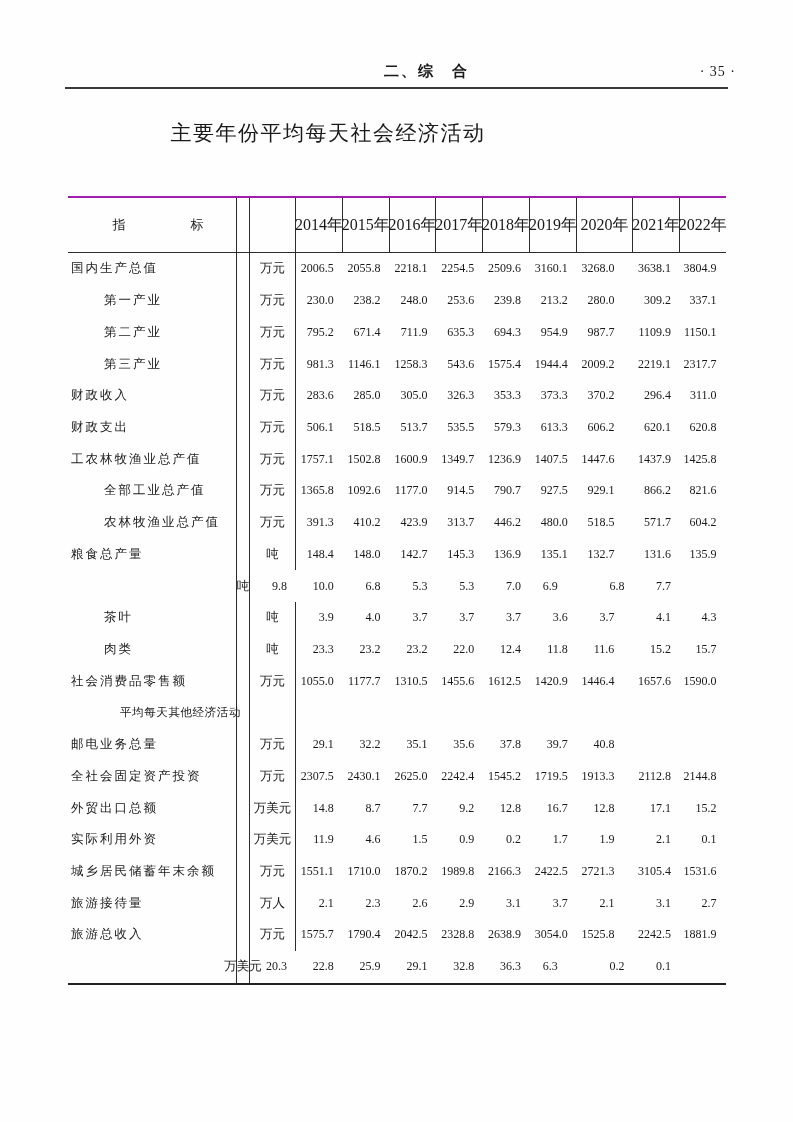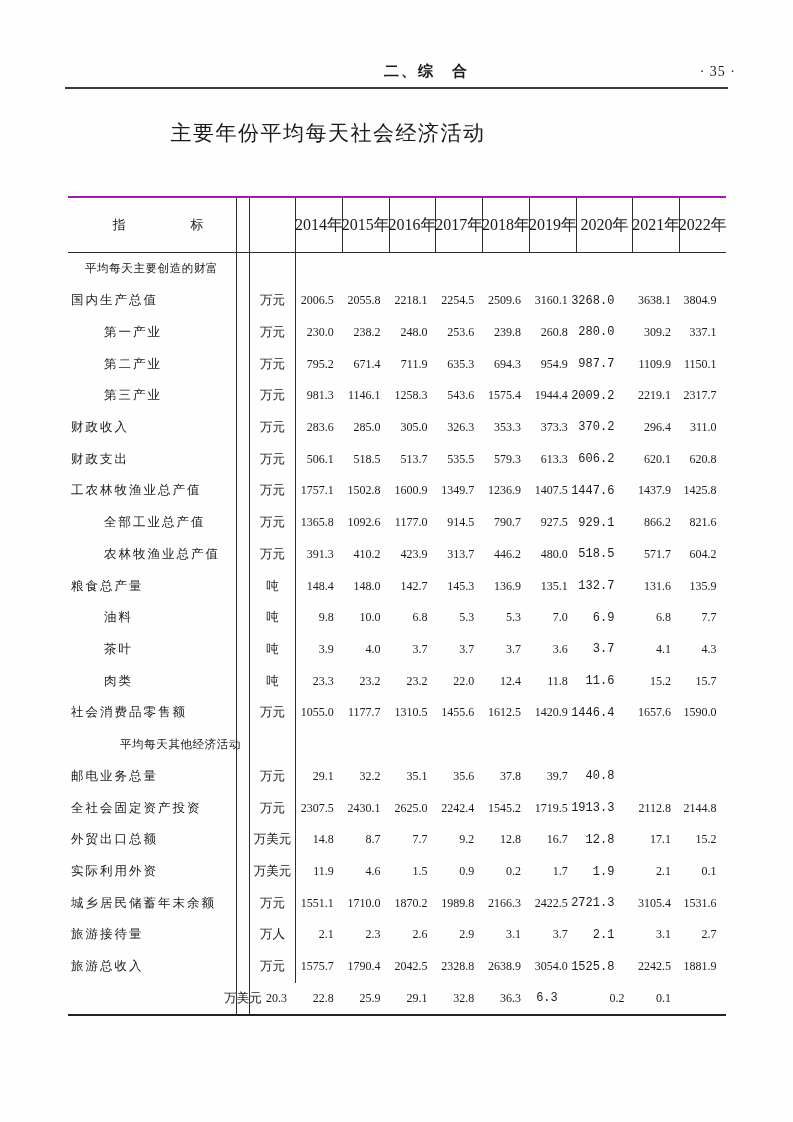--- a/index.html
+++ b/index.html
@@ -63,21 +63,21 @@
   .trow.section .label-cell{font-size:11.5px;letter-spacing:0.6px;}
   .unit-cell{
     display:flex;align-items:center;justify-content:center;
     font-size:12.5px;white-space:nowrap;
   }
   .val-cell{
     display:flex;align-items:center;justify-content:flex-end;
     padding-right:9px;font-size:12px;white-space:nowrap;
     font-variant-numeric:tabular-nums;
   }
-  .val-cell.wide{padding-right:19px;font-family:Liberation Mono, monospace;}
+  .val-cell.wide{padding-right:19px;}
 </style>
 </head>
 <body>
 
 <div class="page">
 
   <span class="rh-title">二、综　合</span>
   <span class="rh-page">· 35 ·</span>
   <div class="rh-rule"></div>
 
@@ -94,34 +94,20 @@
         <div class="cell year-h vline">2016年</div>
         <div class="cell year-h vline">2017年</div>
         <div class="cell year-h vline">2018年</div>
         <div class="cell year-h vline">2019年</div>
         <div class="cell year-h vline">2020年</div>
         <div class="cell year-h vline">2021年</div>
         <div class="cell year-h">2022年</div>
       </div>
     <div class="tbody">
 
-    <div class="grid-row trow section">
-          <div class="cell label-cell vline" style="padding-left: 17px;">平均每天主要创造的财富</div>
-          <div class="cell gap-cell vline"></div>
-          <div class="cell unit-cell vline"></div>
-          <div class="cell val-cell"></div>
-          <div class="cell val-cell"></div>
-          <div class="cell val-cell"></div>
-          <div class="cell val-cell"></div>
-          <div class="cell val-cell"></div>
-          <div class="cell val-cell"></div>
-          <div class="cell val-cell wide"></div>
-          <div class="cell val-cell"></div>
-          <div class="cell val-cell"></div>
-        </div>
         <div class="grid-row trow">
           <div class="cell label-cell vline" style="padding-left: 3px;">国内生产总值</div>
           <div class="cell gap-cell vline"></div>
           <div class="cell unit-cell vline">万元</div>
           <div class="cell val-cell">2006.5</div>
           <div class="cell val-cell">2055.8</div>
           <div class="cell val-cell">2218.1</div>
           <div class="cell val-cell">2254.5</div>
           <div class="cell val-cell">2509.6</div>
           <div class="cell val-cell">3160.1</div>
@@ -131,21 +117,21 @@
         </div>
         <div class="grid-row trow">
           <div class="cell label-cell vline" style="padding-left: 36px;">第一产业</div>
           <div class="cell gap-cell vline"></div>
           <div class="cell unit-cell vline">万元</div>
           <div class="cell val-cell">230.0</div>
           <div class="cell val-cell">238.2</div>
           <div class="cell val-cell">248.0</div>
           <div class="cell val-cell">253.6</div>
           <div class="cell val-cell">239.8</div>
-          <div class="cell val-cell">260.8</div>
+          <div class="cell val-cell">213.2</div>
           <div class="cell val-cell wide">280.0</div>
           <div class="cell val-cell">309.2</div>
           <div class="cell val-cell">337.1</div>
         </div>
         <div class="grid-row trow">
           <div class="cell label-cell vline" style="padding-left: 36px;">第二产业</div>
           <div class="cell gap-cell vline"></div>
           <div class="cell unit-cell vline">万元</div>
           <div class="cell val-cell">795.2</div>
           <div class="cell val-cell">671.4</div>
@@ -249,21 +235,20 @@
           <div class="cell val-cell">148.0</div>
           <div class="cell val-cell">142.7</div>
           <div class="cell val-cell">145.3</div>
           <div class="cell val-cell">136.9</div>
           <div class="cell val-cell">135.1</div>
           <div class="cell val-cell wide">132.7</div>
           <div class="cell val-cell">131.6</div>
           <div class="cell val-cell">135.9</div>
         </div>
         <div class="grid-row trow">
-          <div class="cell label-cell vline" style="padding-left: 36px;">油料</div>
           <div class="cell gap-cell vline"></div>
           <div class="cell unit-cell vline">吨</div>
           <div class="cell val-cell">9.8</div>
           <div class="cell val-cell">10.0</div>
           <div class="cell val-cell">6.8</div>
           <div class="cell val-cell">5.3</div>
           <div class="cell val-cell">5.3</div>
           <div class="cell val-cell">7.0</div>
           <div class="cell val-cell wide">6.9</div>
           <div class="cell val-cell">6.8</div>

